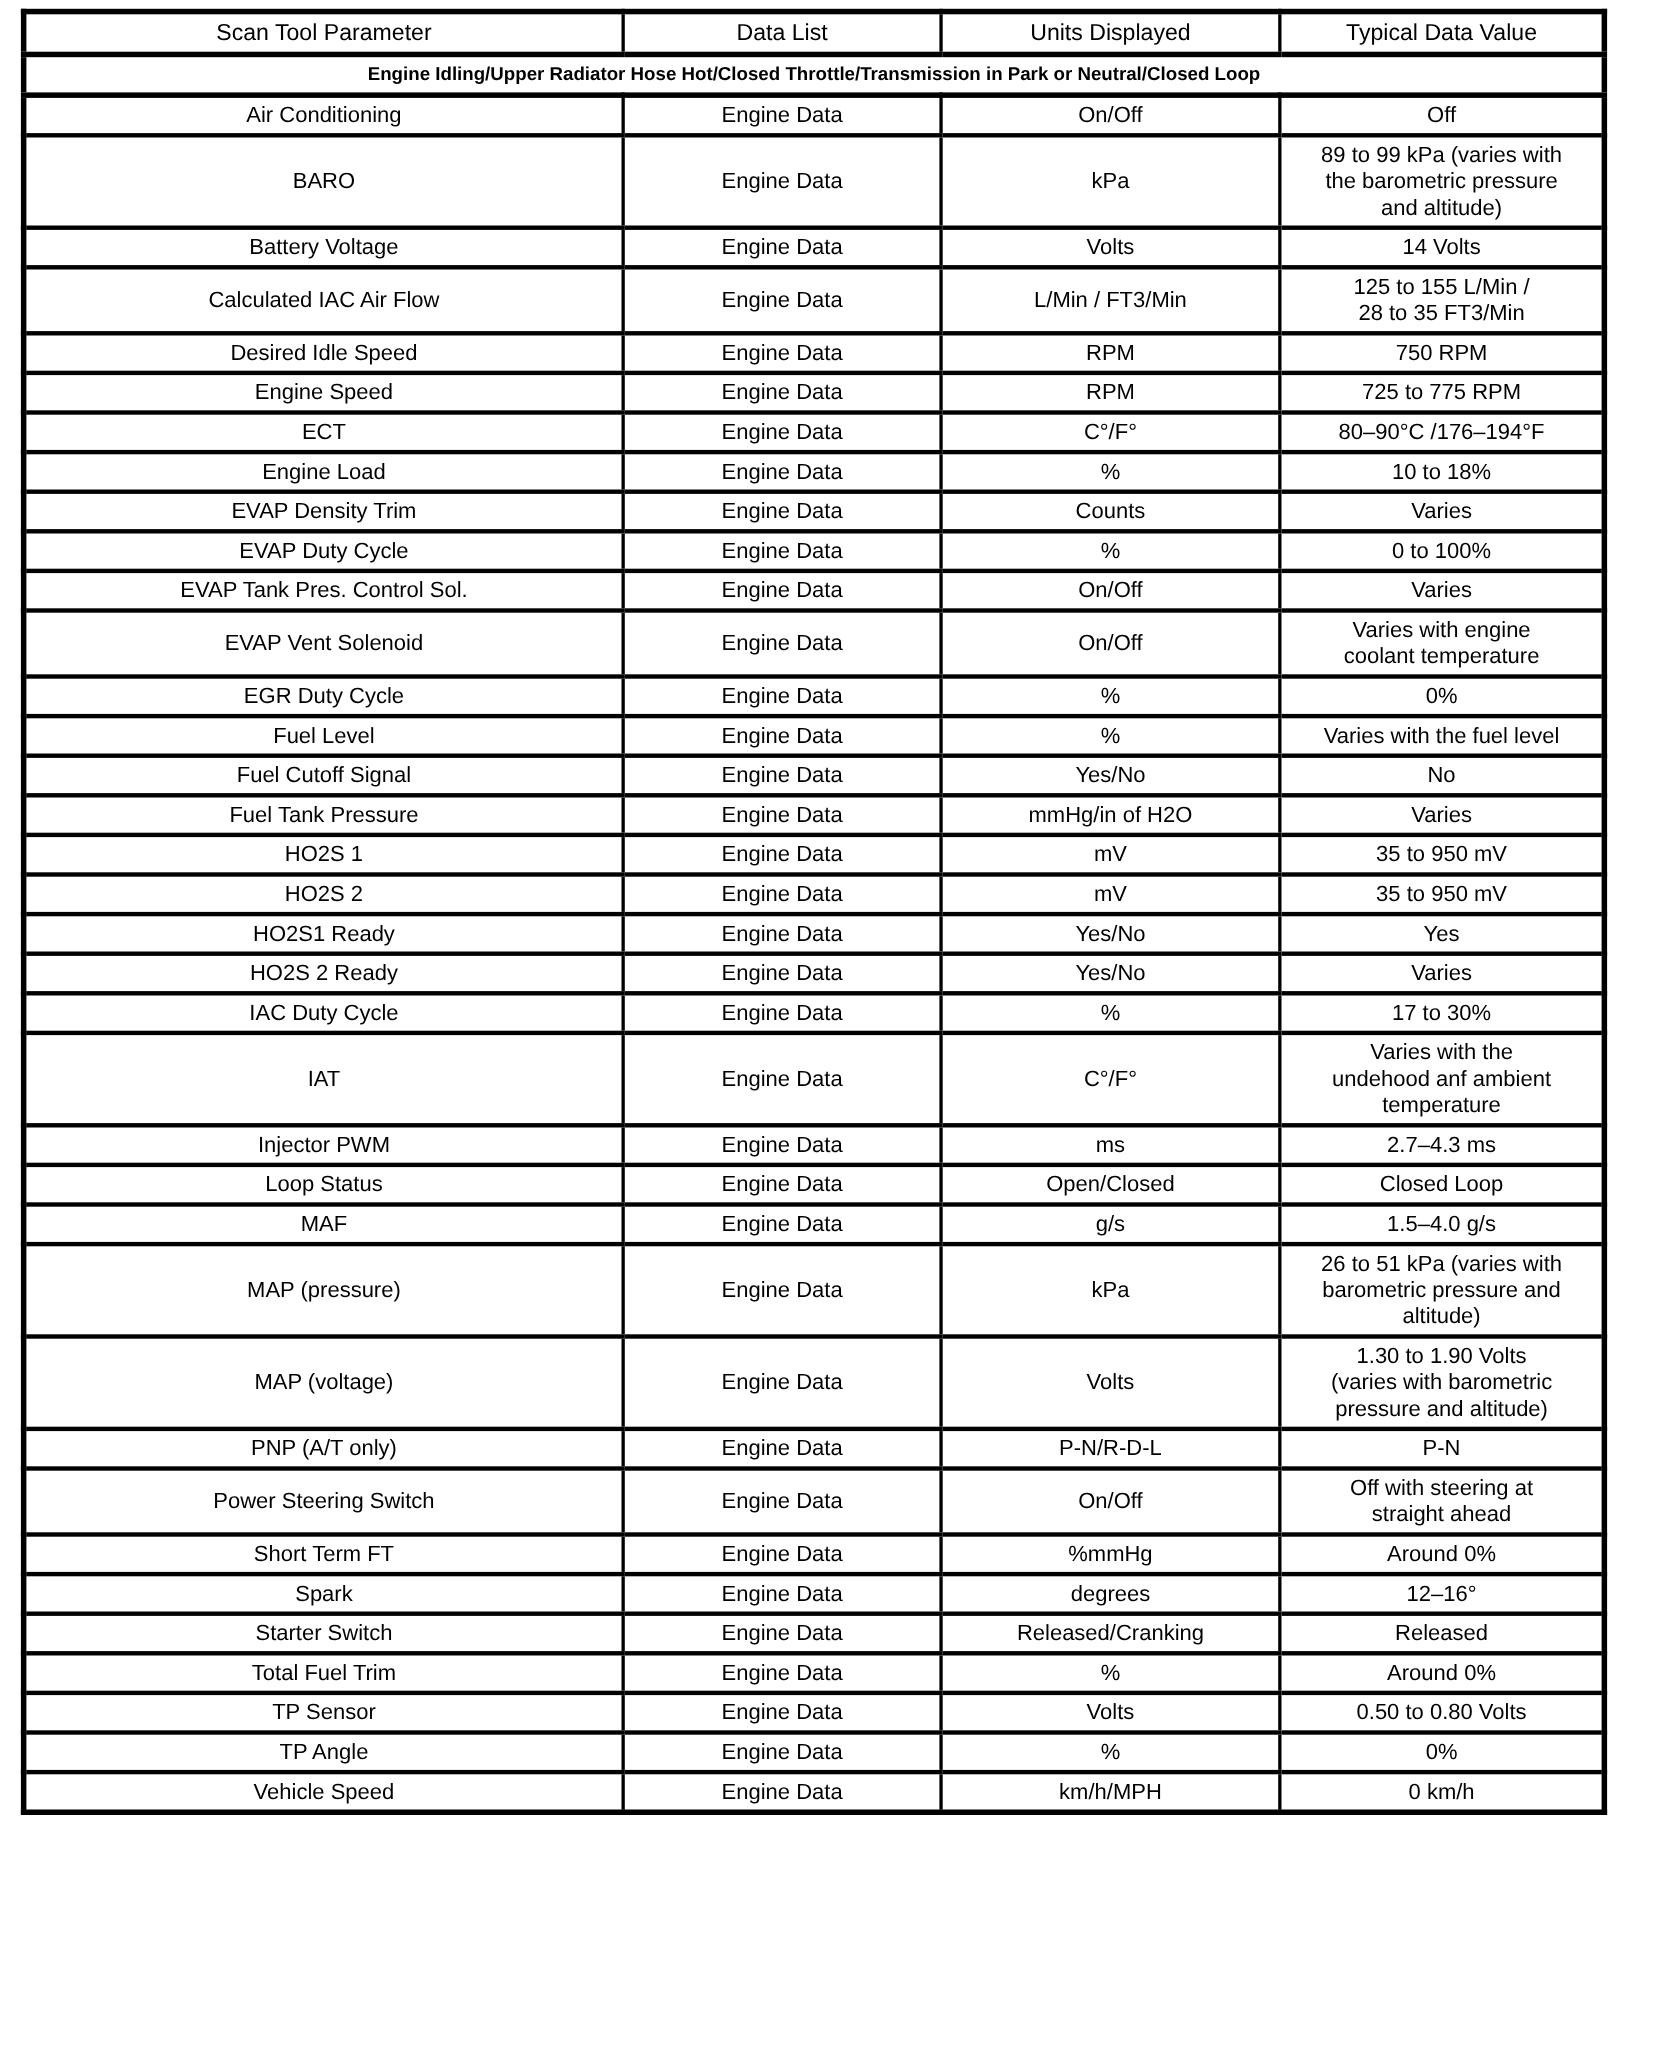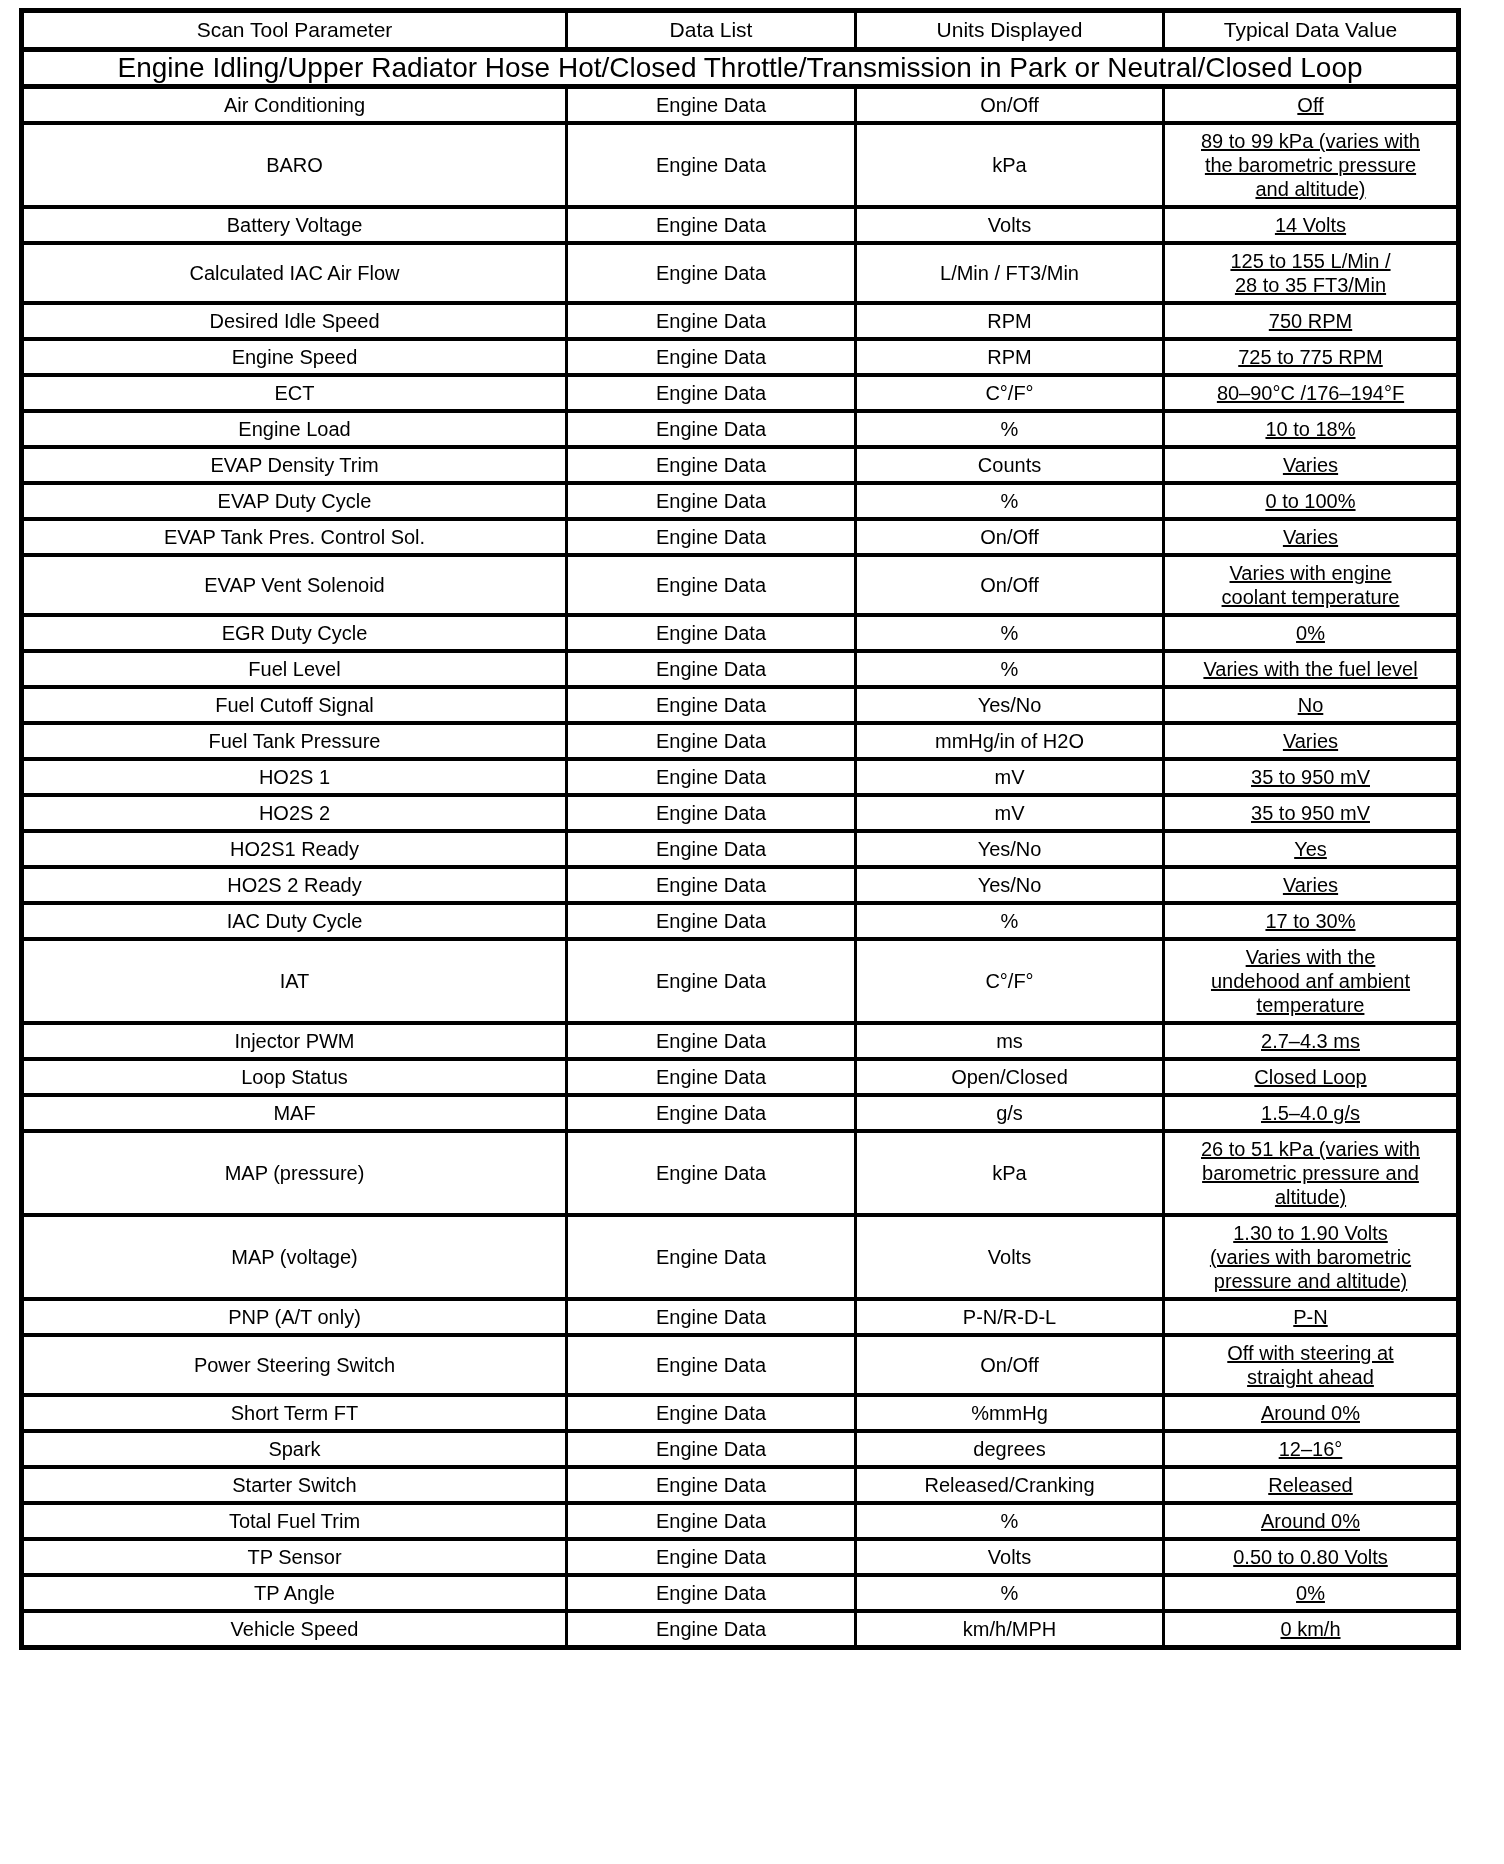--- a/index.html
+++ b/index.html
@@ -37,28 +37,27 @@
     line-height: 24px;
     overflow: hidden;
   }
   table.scan-table thead th.col-header {
     font-weight: normal;
     font-size: 21px;
     border-bottom-width: 5px;
     padding: 5px 8px;
   }
   table.scan-table td.section-header {
-    font-weight: normal;
-    font-size: 28px;
+    font-weight: bold;
+    font-size: 17px;
     border-bottom-width: 5px;
     padding: 4px 8px;
   }
   table.scan-table td.value-cell {
     white-space: pre-line;
-    text-decoration: underline;
   }
   
   table.scan-table th, table.scan-table td {
     -webkit-font-smoothing: none;
   }
 </style>
 </head>
 <body>
 
 <div class="scan-page">

